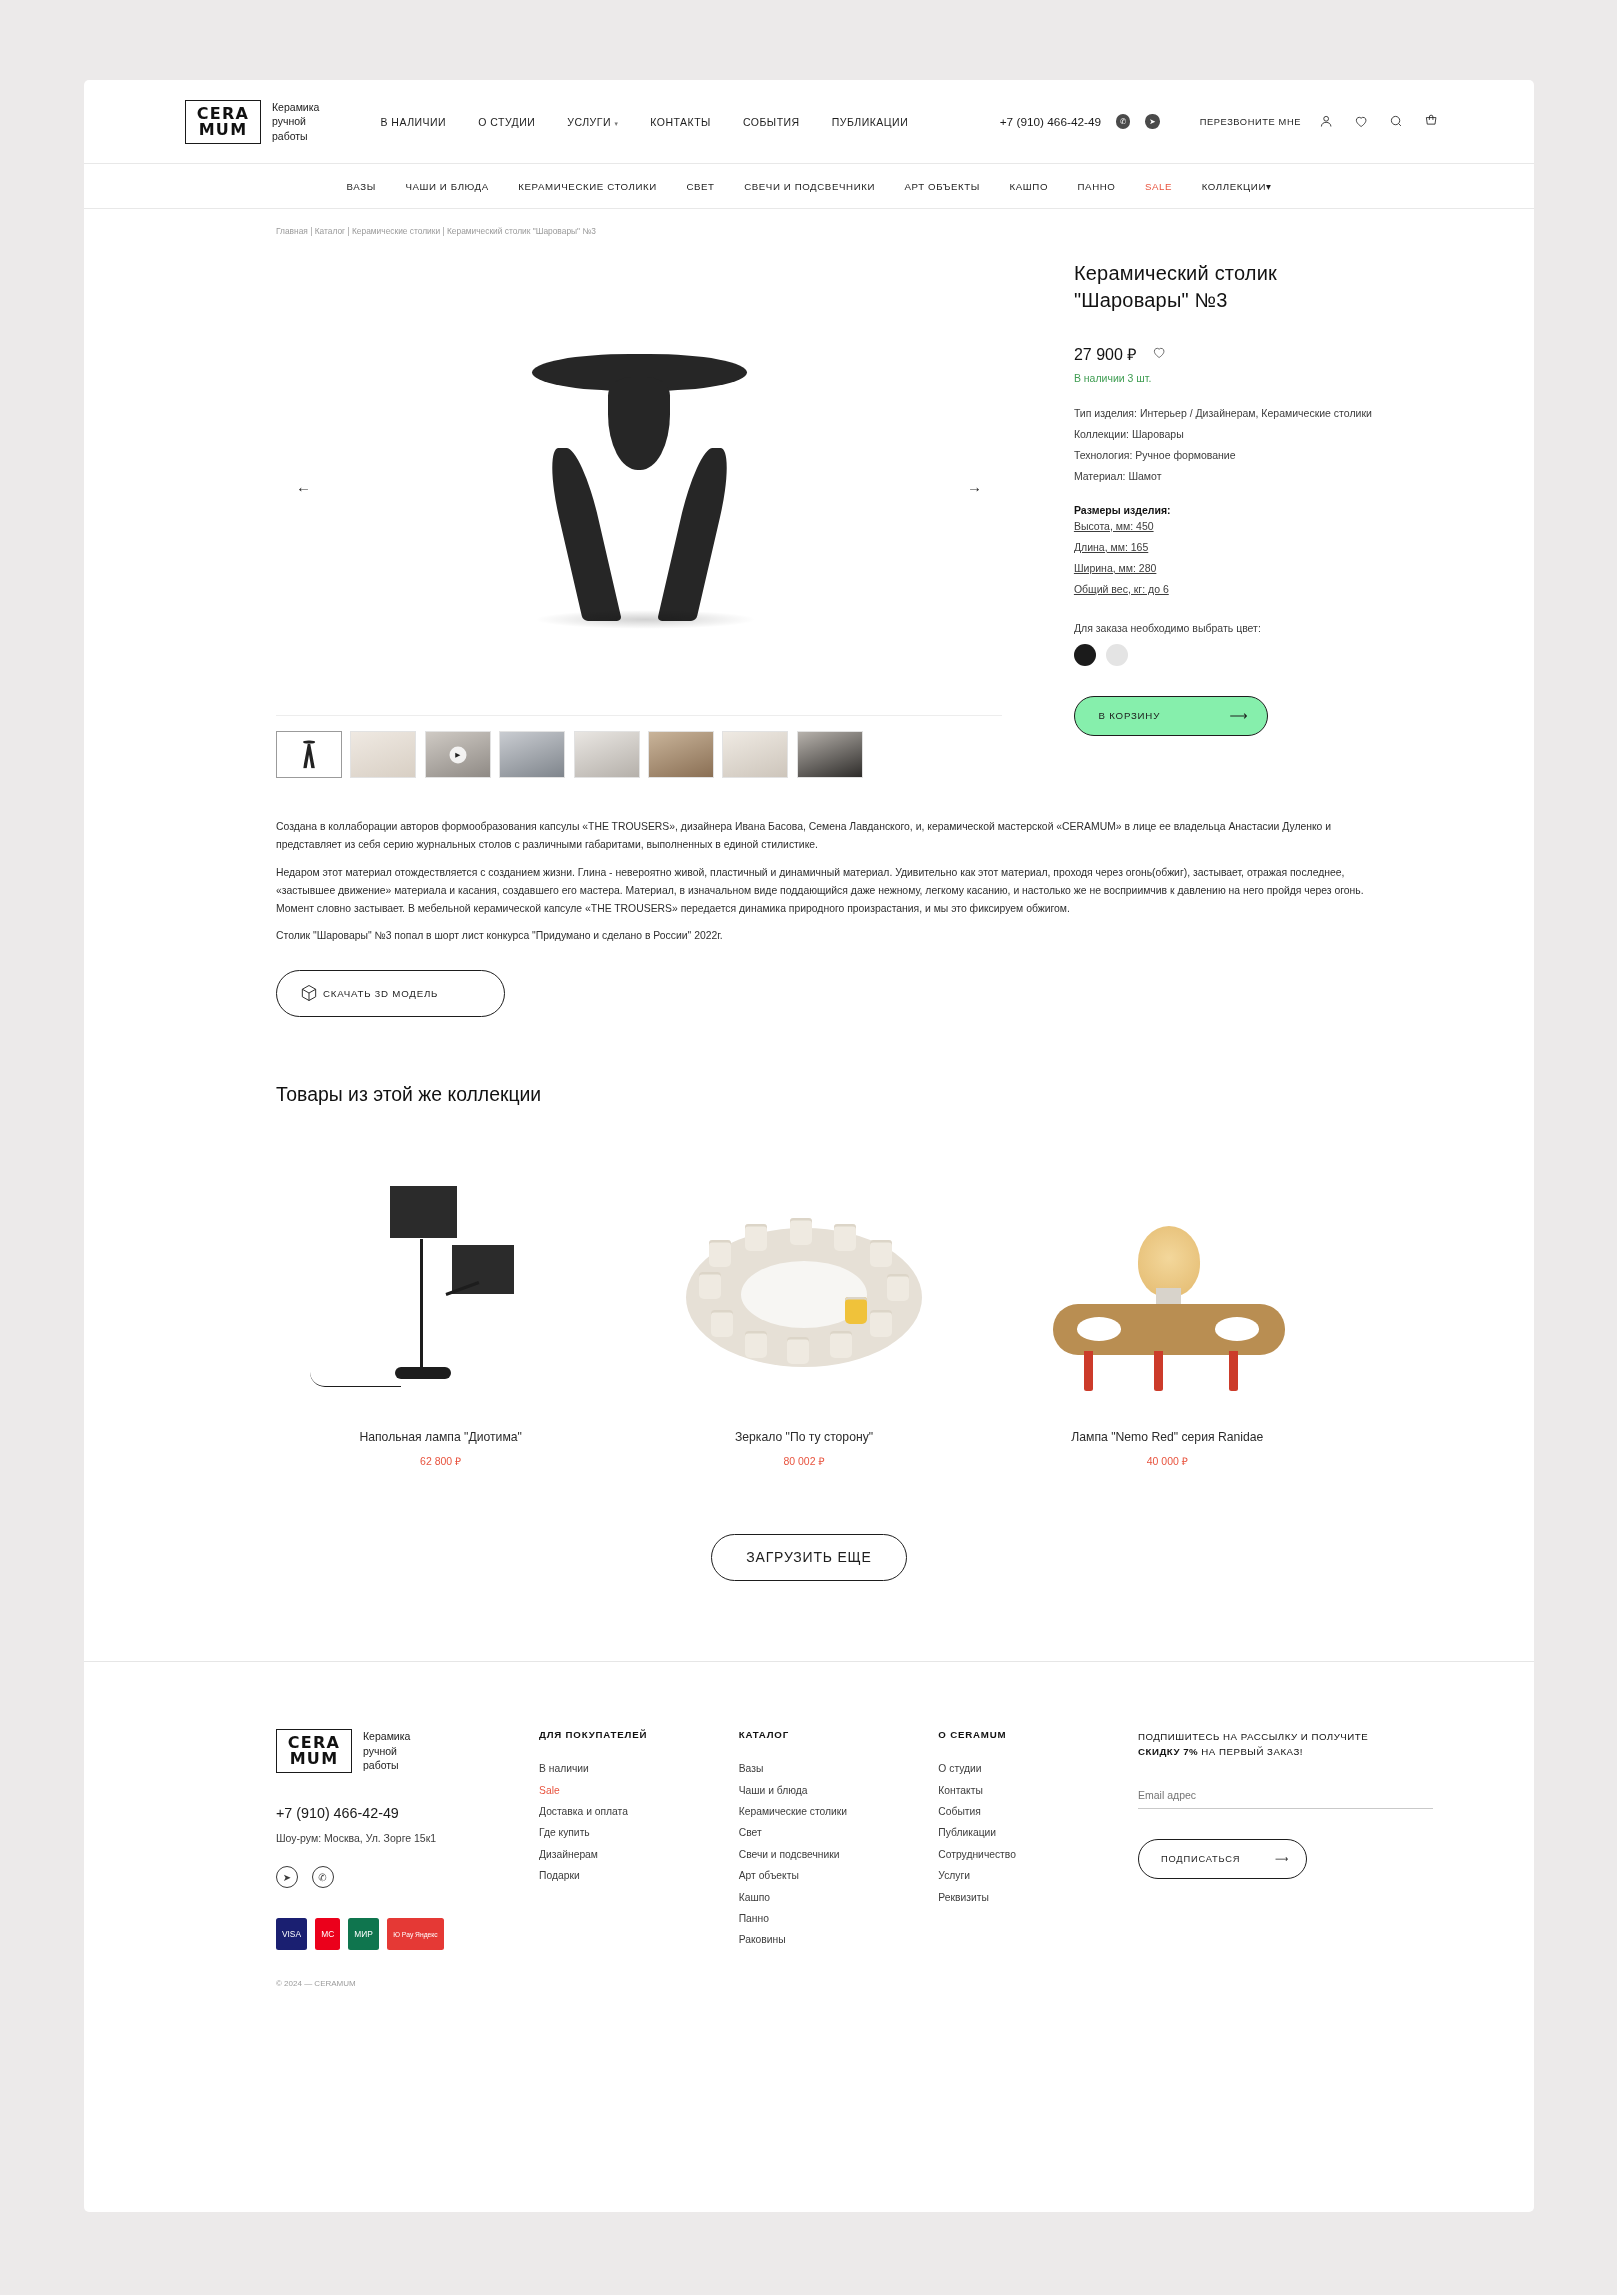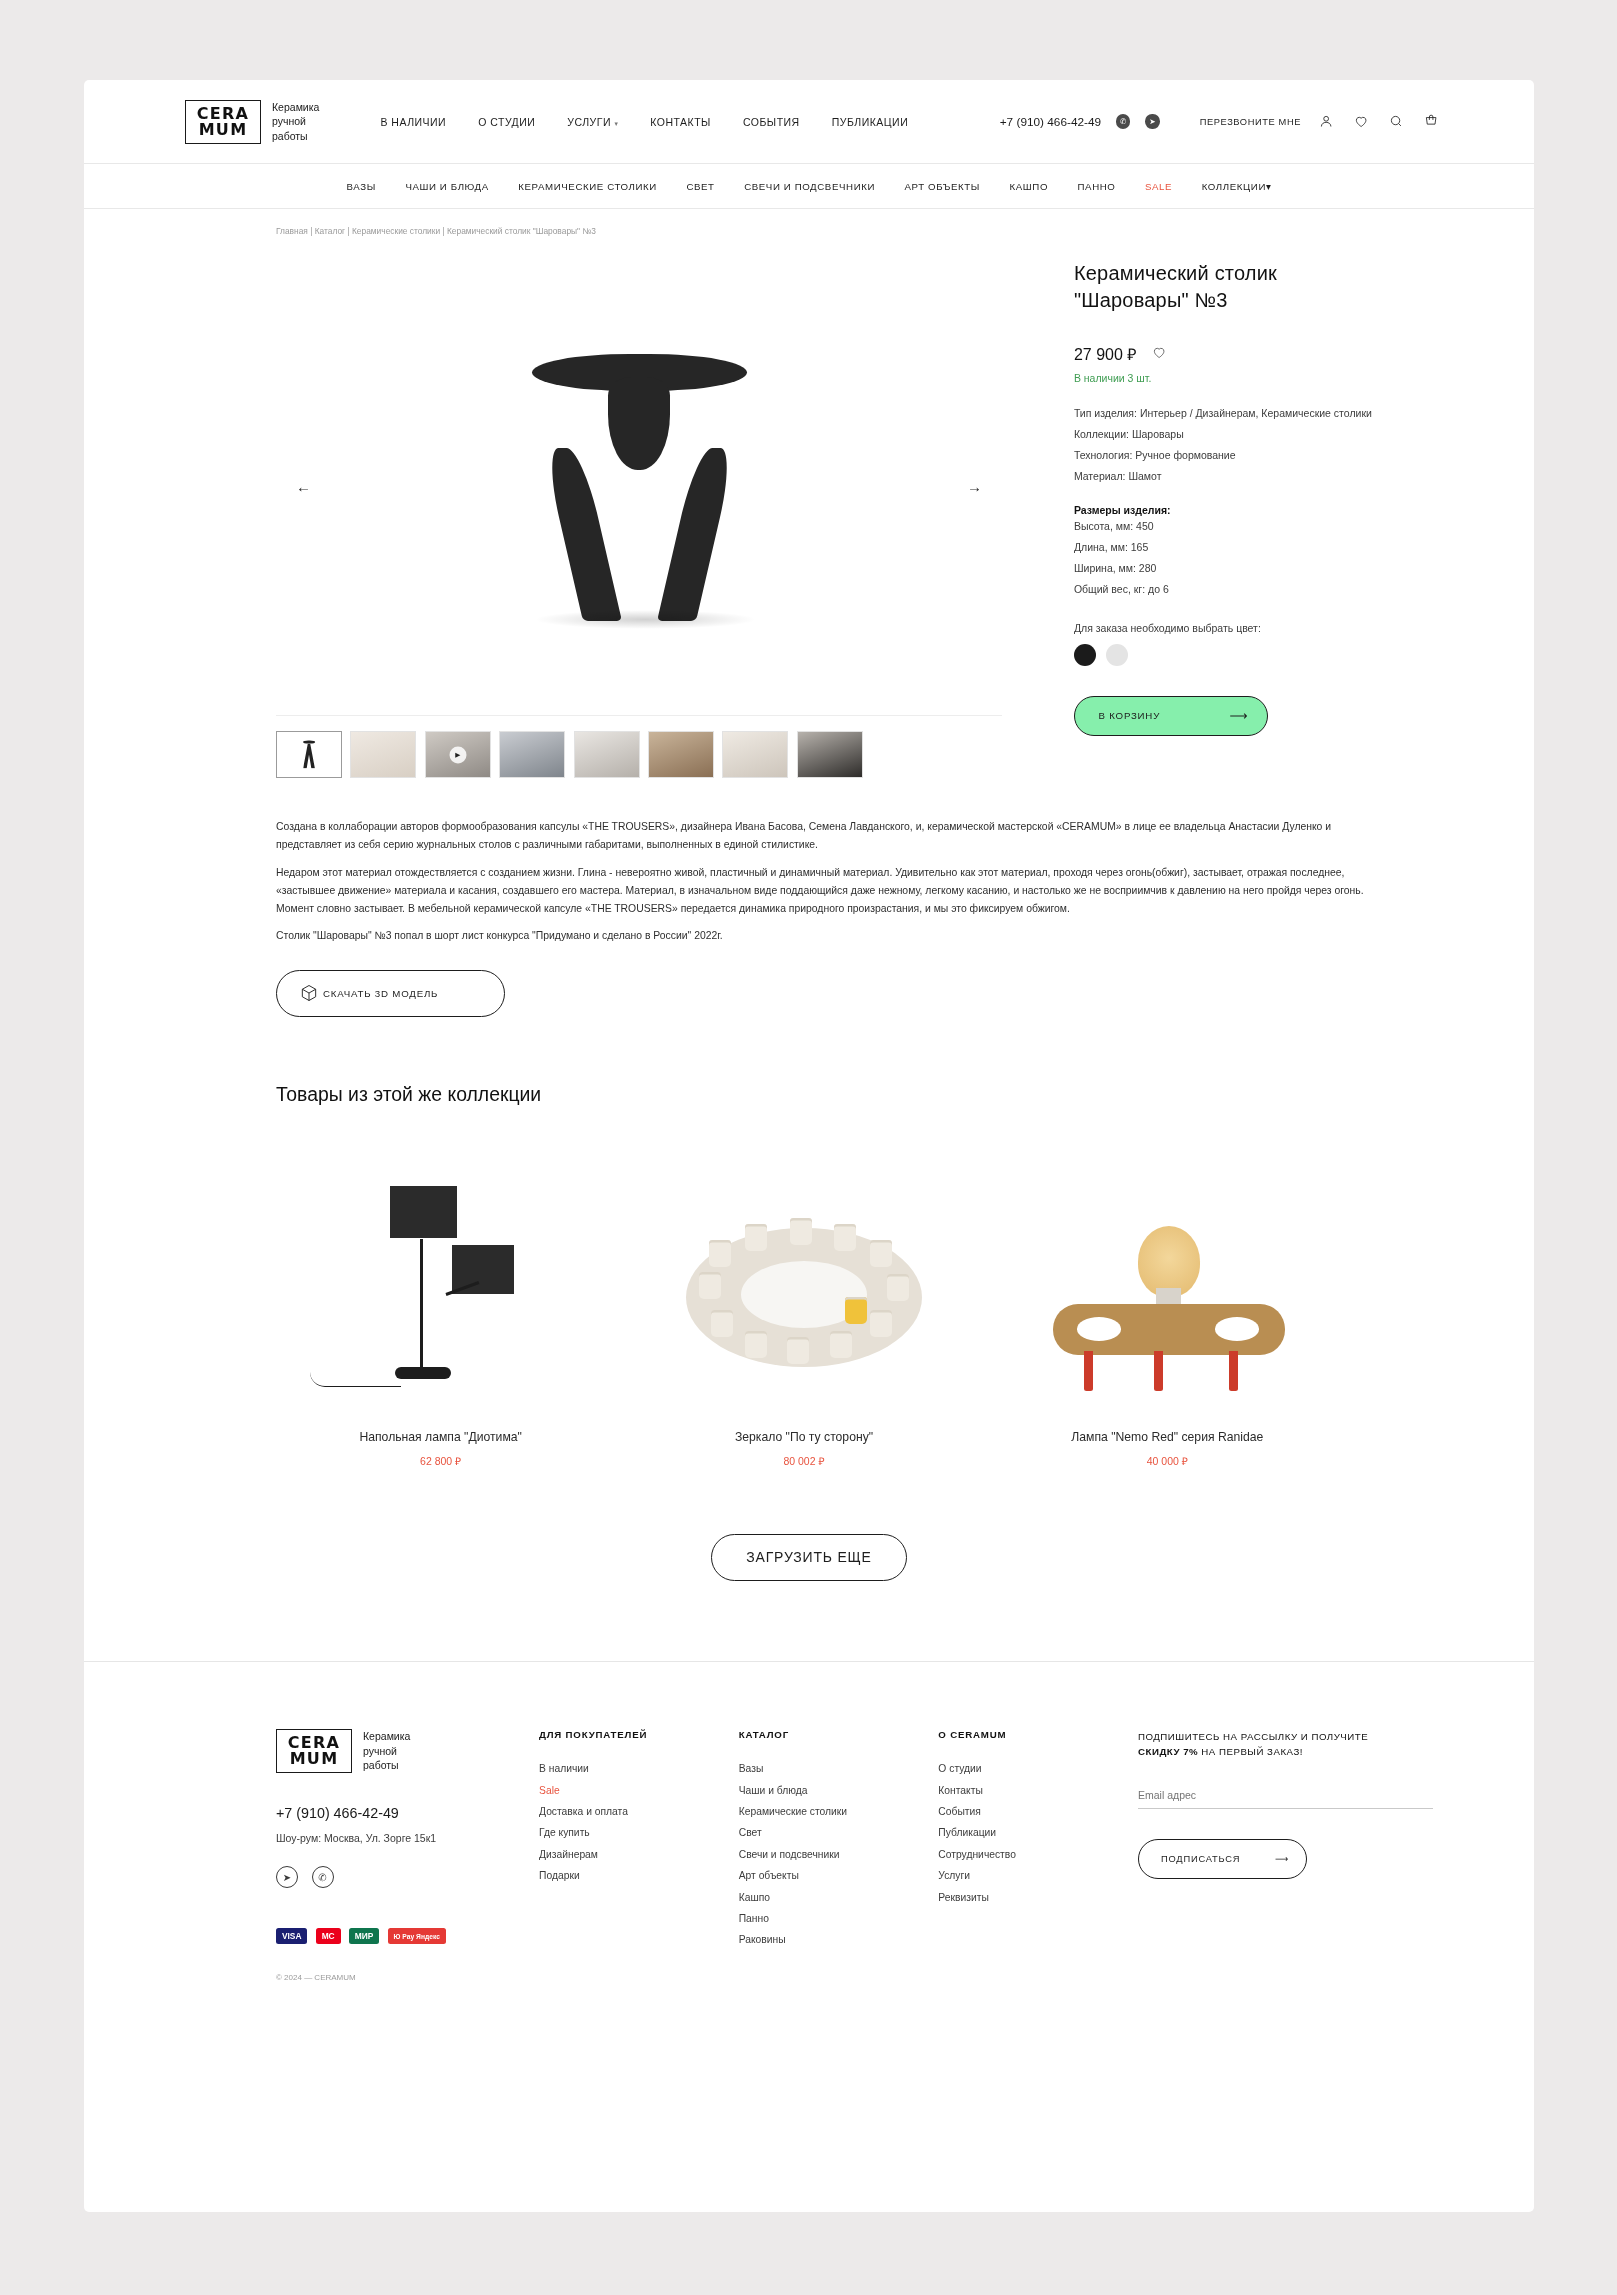--- a/index.html
+++ b/index.html
@@ -193,21 +193,21 @@
     letter-spacing: 0.2px;
   }
   .price-row { display: flex; align-items: center; gap: 15px; margin-top: 29px; }
   .price { font-size: 16px; color: #121212; font-weight: 500; }
   .heart { color: #4a4a4a; }
   .heart svg { width: 14.3px; height: 14.3px; }
   .stock { font-size: 10.5px; color: #3f9d52; margin-top: 7.6px; }
   .specs { margin-top: 18.5px; }
   .specs div { font-size: 10.5px; color: #3c3c3c; line-height: 2.0; }
   .dims-title { font-size: 10.5px; color: #121212; font-weight: 700; margin-top: 17px; }
-  .dims div { font-size: 10.5px; color: #3c3c3c; line-height: 2.0; }
+  .dims div { font-size: 10.5px; color: #3c3c3c; line-height: 2.0; text-decoration: underline; }
   .color-label { font-size: 10.5px; color: #3c3c3c; margin-top: 22px; }
   .swatches { display: flex; gap: 10px; margin-top: 10px; }
   .sw { width: 22px; height: 22px; border-radius: 50%; }
   .sw.dark { background: #1b1b1b; }
   .sw.light { background: #e4e4e4; }
   .btn-cart {
     margin-top: 30px;
     width: 194px; height: 40px;
     border: 0.8px solid #1d1d1d;
     border-radius: 22px;
@@ -333,23 +333,23 @@
   .f-addr { font-size: 10.5px; color: #3c3c3c; margin-top: 11.8px; }
   .f-soc { display: flex; gap: 13.5px; margin-top: 22px; }
   .f-soc span {
     width: 22px; height: 22px; border-radius: 50%;
     border: 0.8px solid #3a3a3a;
     display: flex; align-items: center; justify-content: center;
     font-size: 10px; color: #3a3a3a;
   }
   .pays { display: flex; gap: 8.4px; margin-top: 30px; align-items: center; }
   .pay {
-    height: 16px; border-radius: 2.5px;
+    height: 32px; border-radius: 2.5px;
     display: flex; align-items: center; justify-content: center;
-    font-size: 8.4px; font-weight: 700; color: #fff; padding: 0 5.9px; margin-top: 10px;
+    font-size: 8.4px; font-weight: 400; color: #fff; padding: 0 5.9px;
   }
   .pay.visa { background: #1a1f71; }
   .pay.mc { background: #eb001b; }
   .pay.mir { background: #0f754e; }
   .pay.ya { background: #e53935; font-size: 6.7px; }
   .copyright { font-size: 8px; color: #9b9b9b; margin-top: 29px; }
 
   .f-head {
     font-size: 9.7px; letter-spacing: 0.8px; color: #111;
     text-transform: uppercase; font-weight: 700; margin-bottom: 18.5px;

